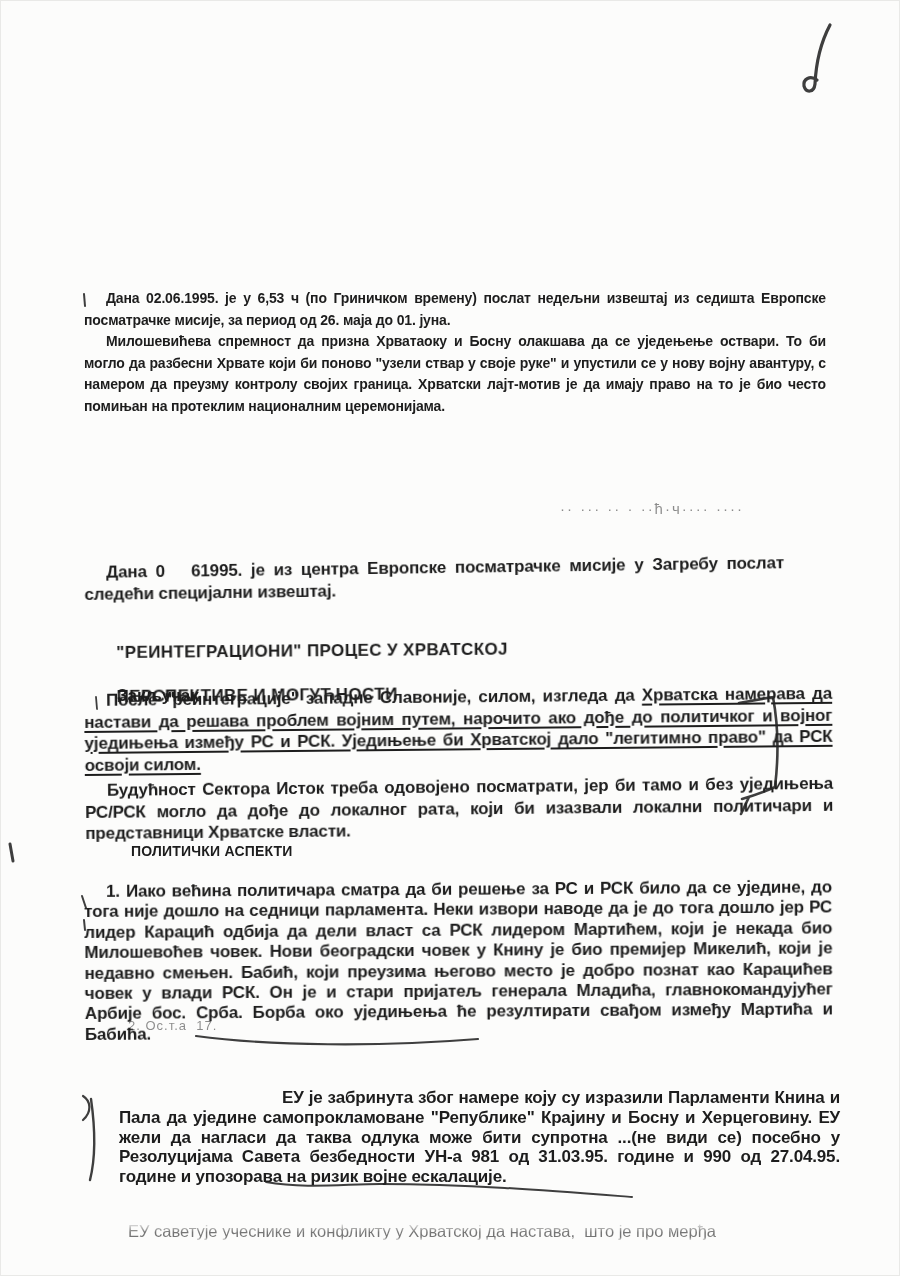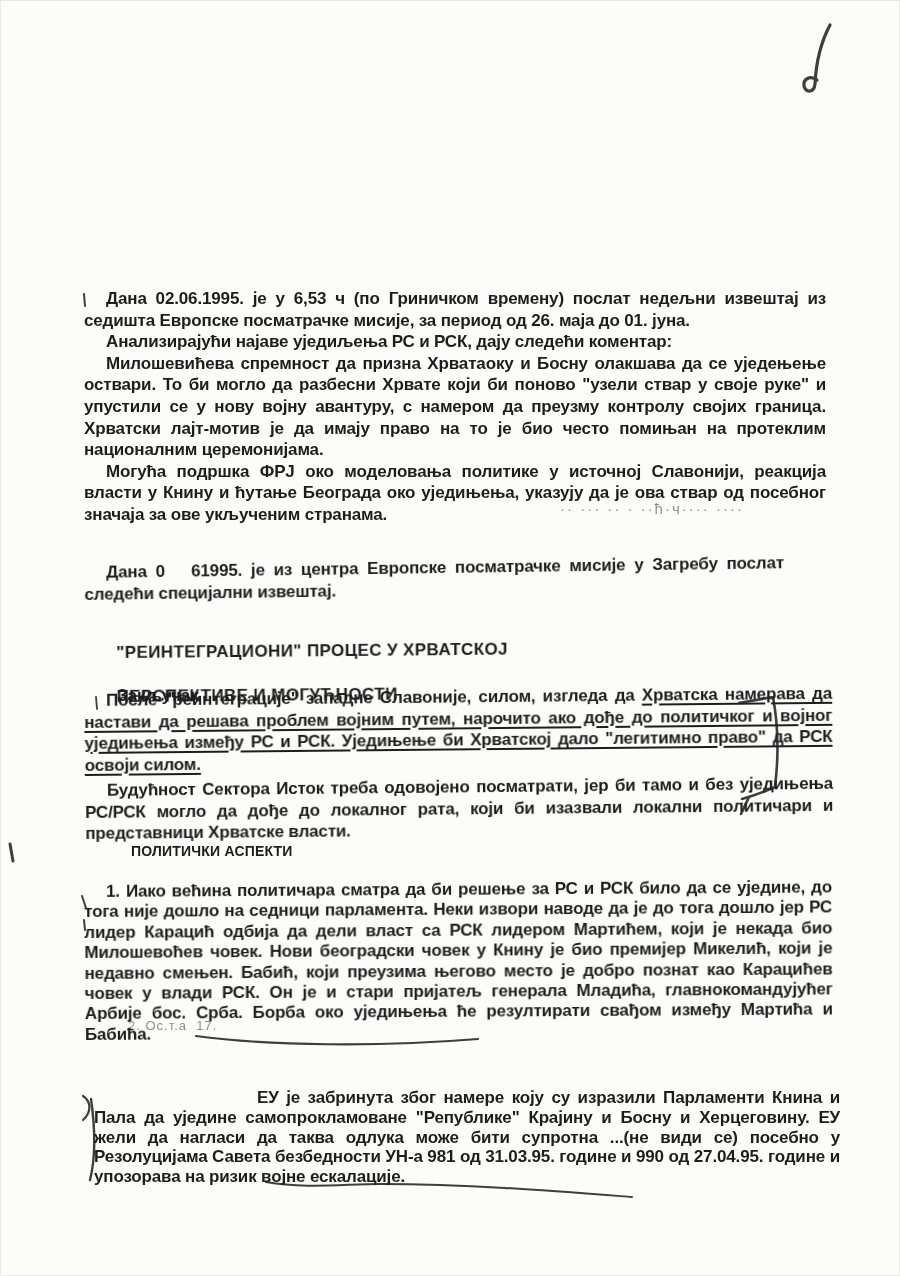--- a/index.html
+++ b/index.html
@@ -38,25 +38,23 @@
     mask-image:linear-gradient(to bottom, transparent 0%, #000 55%, #000 80%, transparent 100%);
   }
   svg.marks { position:absolute; inset:0; pointer-events:none; }
   svg.marks path { fill:none; stroke:#232323; stroke-linecap:round; stroke-linejoin:round; opacity:0.88; }
 </style>
 </head>
 <body>
 
 <div class="page">
 
-  <div class="t" style="left:84px; top:288px; width:742px; font-size:17px; line-height:21.6px;">
+  <div class="t" style="left:84px; top:288px; width:742px; font-size:14px; line-height:21.6px;">
     <p>Дана 02.06.1995. је у 6,53 ч (по Гриничком времену) послат недељни извештај из седишта Европске посматрачке мисије, за период од 26. маја до 01. јуна.</p>
-    <p>Анализирајући најаве уједиљења РС и РСК, дају следећи коментар:</p>
     <p>Милошевићева спремност да призна Хрватаоку и Босну олакшава да се уједењење оствари. То би могло да разбесни Хрвате који би поново "узели ствар у своје руке" и упустили се у нову војну авантуру, с намером да преузму контролу својих граница. Хрватски лајт-мотив је да имају право на то је био често помињан на протеклим националним церемонијама.</p>
-    <p>Могућа подршка ФРЈ око моделовања политике у источној Славонији, реакција власти у Книну и ћутање Београда око уједињења, указују да је ова ствар од посебног значаја за ове укљученим странама.</p>
   </div>
 
   <div class="faded" style="left:560px; top:500px; font-size:15px; letter-spacing:2px;">·· ··· ·· · ··ћ·ч···· ····</div>
 
   <div class="t" style="left:84px; top:562px; width:700px; font-size:17px; line-height:22px; transform:rotate(-0.8deg); transform-origin:left top;">
     <p>Дана 0&nbsp;&nbsp;&nbsp;61995. је из центра Европске посматрачке мисије у Загребу послат следећи специјални извештај.</p>
   </div>
 
   <div class="h" style="left:116px; top:620px; font-size:17px; line-height:22px; transform:rotate(-0.5deg); transform-origin:left top;">
     <span>"РЕИНТЕГРАЦИОНИ" ПРОЦЕС У ХРВАТСКОЈ</span><br>
@@ -72,24 +70,25 @@
 
   <div class="h" style="left:131px; top:843px; font-size:14px; letter-spacing:0.2px;">ПОЛИТИЧКИ АСПЕКТИ</div>
 
   <div class="t" style="left:84px; top:882px; width:748px; font-size:17px; line-height:20.4px; transform:rotate(-0.35deg); transform-origin:left top;">
     <p>1. Иако већина политичара сматра да би решење за РС и РСК било да се уједине, до тога није дошло на седници парламента. Неки извори наводе да је до тога дошло јер РС лидер Карацић одбија да дели власт са РСК лидером Мартићем, који је некада био Милошевоћев човек. Нови београдски човек у Книну је био премијер Микелић, који је недавно смењен. Бабић, који преузима његово место је добро познат као Карацићев човек у влади РСК. Он је и стари пријатељ генерала Младића, главнокомандујућег Арбије бос. Срба. Борба око уједињења ће резултирати свађом између Мартића и Бабића.</p>
   </div>
 
   <div class="faded" style="left:128px; top:1018px; font-size:13px; letter-spacing:1px;">2. Ос.т.а&nbsp;&nbsp;17.</div>
 
   <div class="t" style="left:94px; top:1088px; width:746px; font-size:17px; line-height:19.8px;">
-    <p style="text-indent:163px;">ЕУ је забринута због намере коју су изразили Парламенти Книна и Пала да уједине самопрокламоване "Републике" Крајину и Босну и Херцеговину. ЕУ жели да нагласи да таква одлука може бити супротна ...(не види се) посебно у Резолуцијама Савета безбедности УН-а 981 од 31.03.95. године и 990 од 27.04.95. године и упозорава на ризик војне ескалације.</p>
+    <p style="text-indent:163px;padding-left:25px;">ЕУ је забринута због намере коју су изразили Парламенти Книна и Пала да уједине самопрокламоване "Републике" Крајину и Босну и Херцеговину. ЕУ жели да нагласи да таква одлука може бити супротна ...(не види се) посебно у Резолуцијама Савета безбедности УН-а 981 од 31.03.95. године и 990 од 27.04.95. године и упозорава на ризик војне ескалације.</p>
   </div>
 
 
+  <div class="faded cut" style="left:128px; top:1222px; font-size:16.5px; width:720px; opacity:0.6;">ЕУ саветује учеснике и конфликту у Хрватској да настава,&nbsp;&nbsp;што је про мерђа</div>
 
   <svg class="marks" width="900" height="1276" viewBox="0 0 900 1276">
 
     <path stroke-width="3.2" d="M830,25 C821,42 816,63 815,84 C814,93 806,93 804,86 C803,79 810,75 817,80"></path>
 
     <path stroke-width="2.6" d="M739,703 L773,697 M773,697 C778,724 779,754 775,787 M775,787 C764,792 752,796 742,799 M749,797 L741,814"></path>
 
     <path stroke-width="2.2" d="M83,1096 C91,1101 92,1112 83,1120"></path>
     <path stroke-width="2.4" d="M91,1099 C95,1127 96,1156 90,1180"></path>
 

